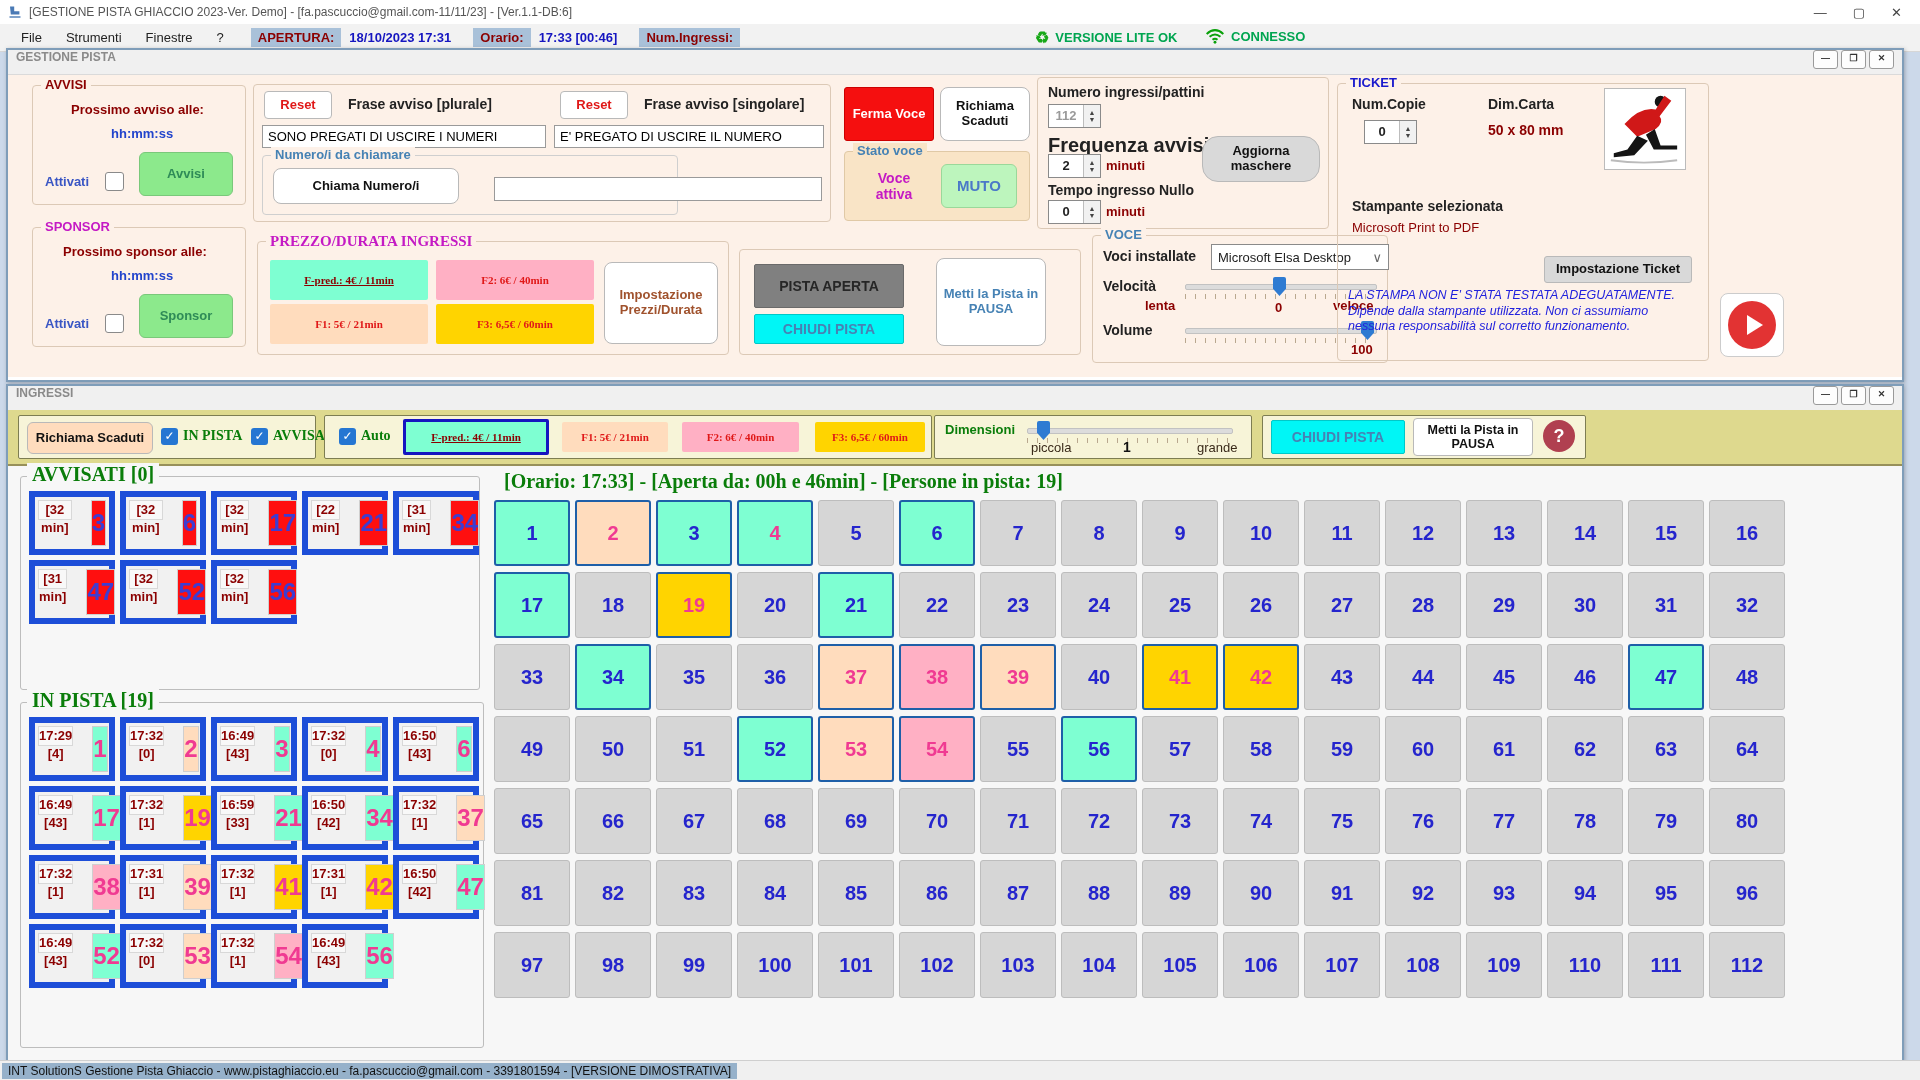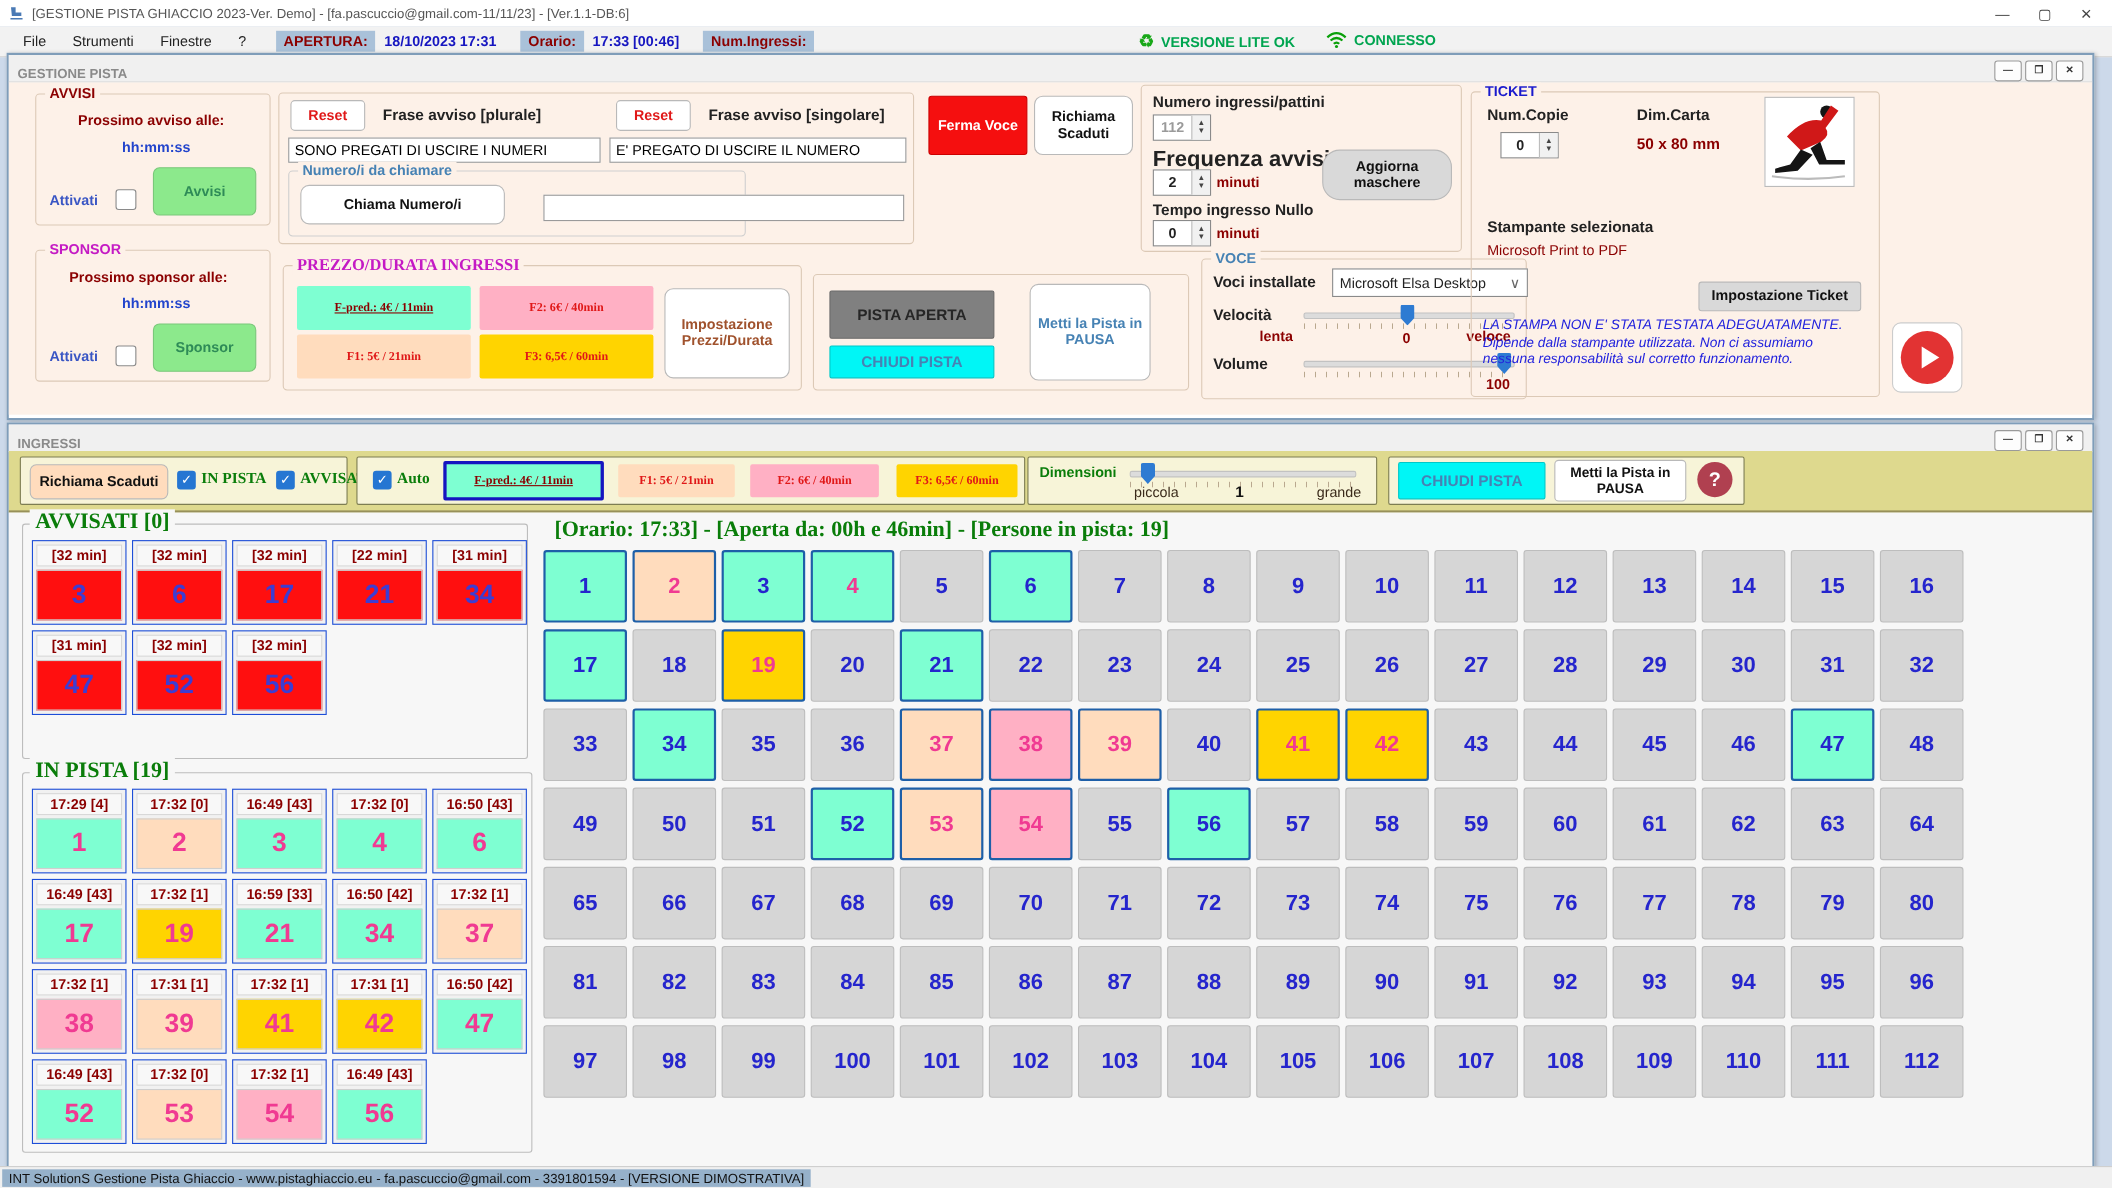--- a/index.html
+++ b/index.html
@@ -11,21 +11,21 @@
   .title-text{color:#555;font-size:12px}
   .win-controls{margin-left:auto;display:flex;gap:26px;color:#444;font-size:13px;padding-right:10px}
   .menubar{height:27px;background:#f2f2f2;border-bottom:1px solid #d6d6d6;display:flex;align-items:center;gap:2px;padding:0 10px;position:relative}
   .menu-item{padding:3px 11px}
   .chip{background:#a9c1d9;padding:2px 7px;font-weight:700;color:#8b0000;margin-left:14px}
   .chip-val{color:#1515c0;font-weight:700;padding:2px 6px}
   .status-green{color:#00a550;font-weight:700;display:flex;align-items:center;gap:6px;position:absolute;top:4px}
 
   
   .child{position:absolute;background:#fff;border:2px solid #7f9db9;box-shadow:1px 1px 4px rgba(0,0,0,.25)}
-  .child-tb{height:24px;background:#f0f0f0;display:flex;align-items:flex-end;padding:0 8px;color:#8a8a8a;font-weight:600;font-size:12px;border-bottom:1px solid #dadada}
+  .child-tb{height:24px;background:#f0f0f0;display:flex;align-items:flex-start;padding:0 8px;color:#8a8a8a;font-weight:600;font-size:12px;border-bottom:1px solid #dadada}
   .child-btns{margin-left:auto;display:flex;gap:3px}
   .cbtn{width:23px;height:17px;border:1px solid #9a9a9a;background:#fdfdfd;font-size:9px;line-height:15px;text-align:center;color:#333;border-radius:3px}
 
   
   .g-body{position:relative;background:#fdf1e8;height:302px}
   .group{position:absolute;border:1px solid #dcc9b6;border-radius:4px}
   .group>.legend{position:absolute;top:-9px;left:8px;background:#fdf1e8;padding:0 4px;font-weight:700;font-size:13px}
   .btn{display:flex;align-items:center;justify-content:center;text-align:center;border:1px solid #b9b9b9;
        border-radius:6px;background:#fff;font-weight:700;position:absolute;line-height:1.15}
   .darkred{color:#8b0000}.magenta{color:#c41ac4}.steel{color:#4682b4}.green{color:#0a7d0a}
@@ -47,21 +47,21 @@
   .serifhdr{font-family:"Liberation Serif",serif;font-weight:700}
 
   
   .ibar{position:absolute;left:0;right:0;top:24px;height:54px;background:#ded98e;border-bottom:2px solid #97905a}
   .tb-group{position:absolute;top:5px;height:42px;background:#f7f4d8;border:1px solid #7d7d52;border-radius:2px}
   .i-body{position:absolute;left:0;right:0;top:80px;bottom:0;background:#f7f7f7}
   .i-group{position:absolute;border:1px solid #bdbdbd;border-radius:3px;background:#f7f7f7}
   .i-group>.legend{position:absolute;top:-14px;left:6px;background:#f7f7f7;padding:0 5px;
         font-family:"Liberation Serif",serif;font-size:20px;font-weight:700;color:#0a7d0a}
   .tiles{position:absolute;left:8px;top:14px;display:grid;grid-template-columns:repeat(5,86px);gap:5px}
-  .tile{border:1px solid #1d4ed8;background:#f1f1f1;padding:3px;display:flex;flex-direction:column;gap:3px}
+  .tile{border:6px solid #1d4ed8;background:#f1f1f1;padding:3px;display:flex;flex-direction:row;gap:19px}
   .tile-h{height:18px;line-height:18px;text-align:center;color:#8b0000;font-weight:700;font-size:13px;background:#f8f8f8;border:1px solid #d8d8d8}
   .tile-n{height:44px;display:flex;align-items:center;justify-content:center;font-size:24px;font-weight:700;border:1px solid #cfcfcf}
   #grid{position:absolute;left:486px;top:34px;display:grid;grid-template-columns:repeat(16,76px);grid-auto-rows:66px;gap:6px 5px}
   .gcell{background:#d6d6d6;border:1px solid #bdbdbd;border-radius:3px;display:flex;align-items:center;justify-content:center;
          font-size:20px;font-weight:600;color:#2525cd}
 
   .statusbar{position:absolute;left:0;bottom:0;width:100%;height:20px;background:#f0f0f0;border-top:1px solid #cfcfcf;display:flex;align-items:center;padding-left:2px;box-sizing:border-box}
   .status-hl{background:#96b1ca;padding:1px 6px;font-size:12px;color:#111}
 </style>
 </head>
@@ -144,20 +144,25 @@
       <div class="group" style="left:8px;top:70px;width:414px;height:58px;border-color:#cfcfcf">
         <span class="legend steel" style="background:#fdf1e8">Numero/i da chiamare</span>
         <div class="btn" style="left:10px;top:12px;width:184px;height:34px;color:#111;border-radius:8px">Chiama Numero/i</div>
       </div>
       <input class="input" style="left: 240px; top: 92px; width: 316px; height: 18px;" readonly="" value="">
     </div>
 
     <div class="btn" style="left:836px;top:12px;width:88px;height:52px;background:#f50f0f;color:#fff;border-color:#c00;border-radius:3px">Ferma Voce</div>
     <div class="btn" style="left:932px;top:12px;width:88px;height:52px;color:#111;border-radius:8px">Richiama Scaduti</div>
 
+    <div class="group" style="left:836px;top:76px;width:184px;height:68px;background:#f9e4c6;border-color:#e0c9a6">
+      <span class="legend steel" style="background:#f9e4c6">Stato voce</span>
+      <div class="lbl magenta" style="left:14px;top:18px;width:70px;text-align:center;font-size:14px">Voce attiva</div>
+      <div class="btn" style="left:96px;top:12px;width:74px;height:42px;background:#bdf5bd;color:#4a78c8;border-color:#9ad89a;font-size:15px">MUTO</div>
+    </div>
 
     <div class="group" style="left:249px;top:166px;width:470px;height:112px">
       <span class="legend magenta serifhdr" style="font-size:15px">PREZZO/DURATA INGRESSI</span>
       <div class="btn price aquabg fpred-txt" style="left:12px;top:18px;width:158px;height:40px">F-pred.: 4€ / 11min</div>
       <div class="btn price pinkbg" style="left:178px;top:18px;width:158px;height:40px">F2: 6€ / 40min</div>
       <div class="btn price peachbg" style="left:12px;top:62px;width:158px;height:40px">F1: 5€ / 21min</div>
       <div class="btn price goldbg" style="left:178px;top:62px;width:158px;height:40px">F3: 6,5€ / 60min</div>
       <div class="btn" style="left:346px;top:20px;width:112px;height:80px;color:#a0522d;border-radius:8px;font-size:13px">Impostazione Prezzi/Durata</div>
     </div>
 

